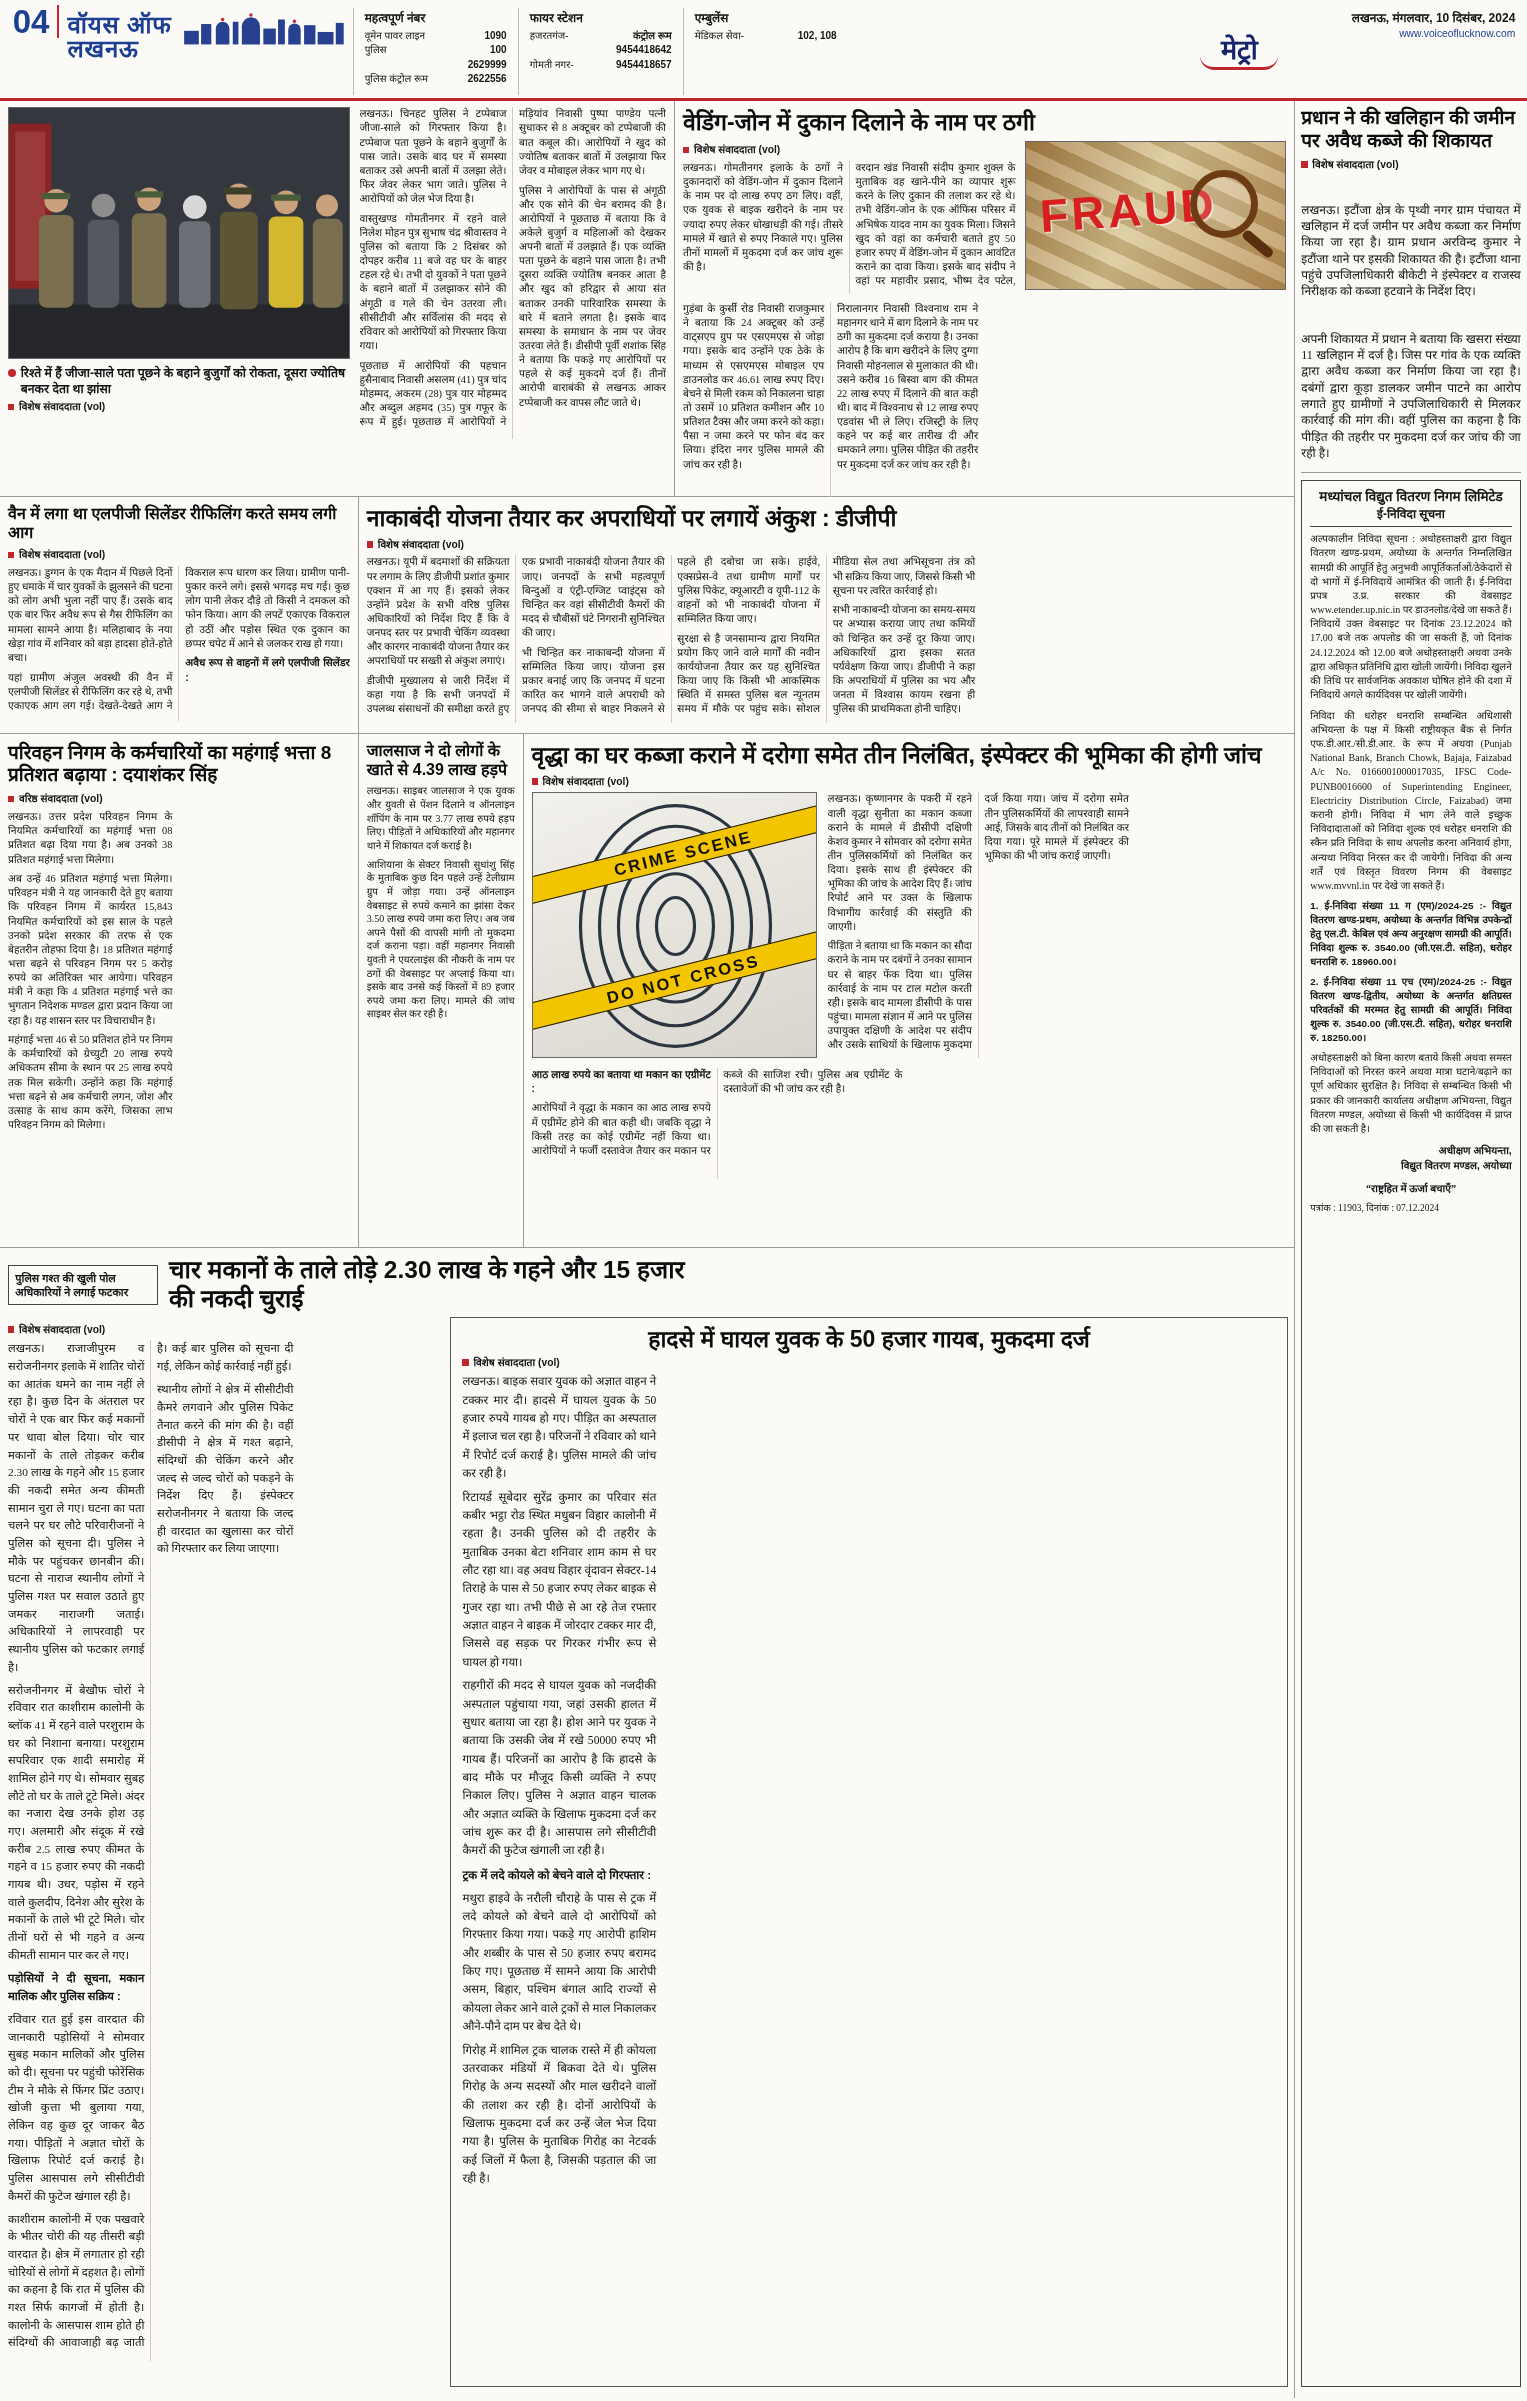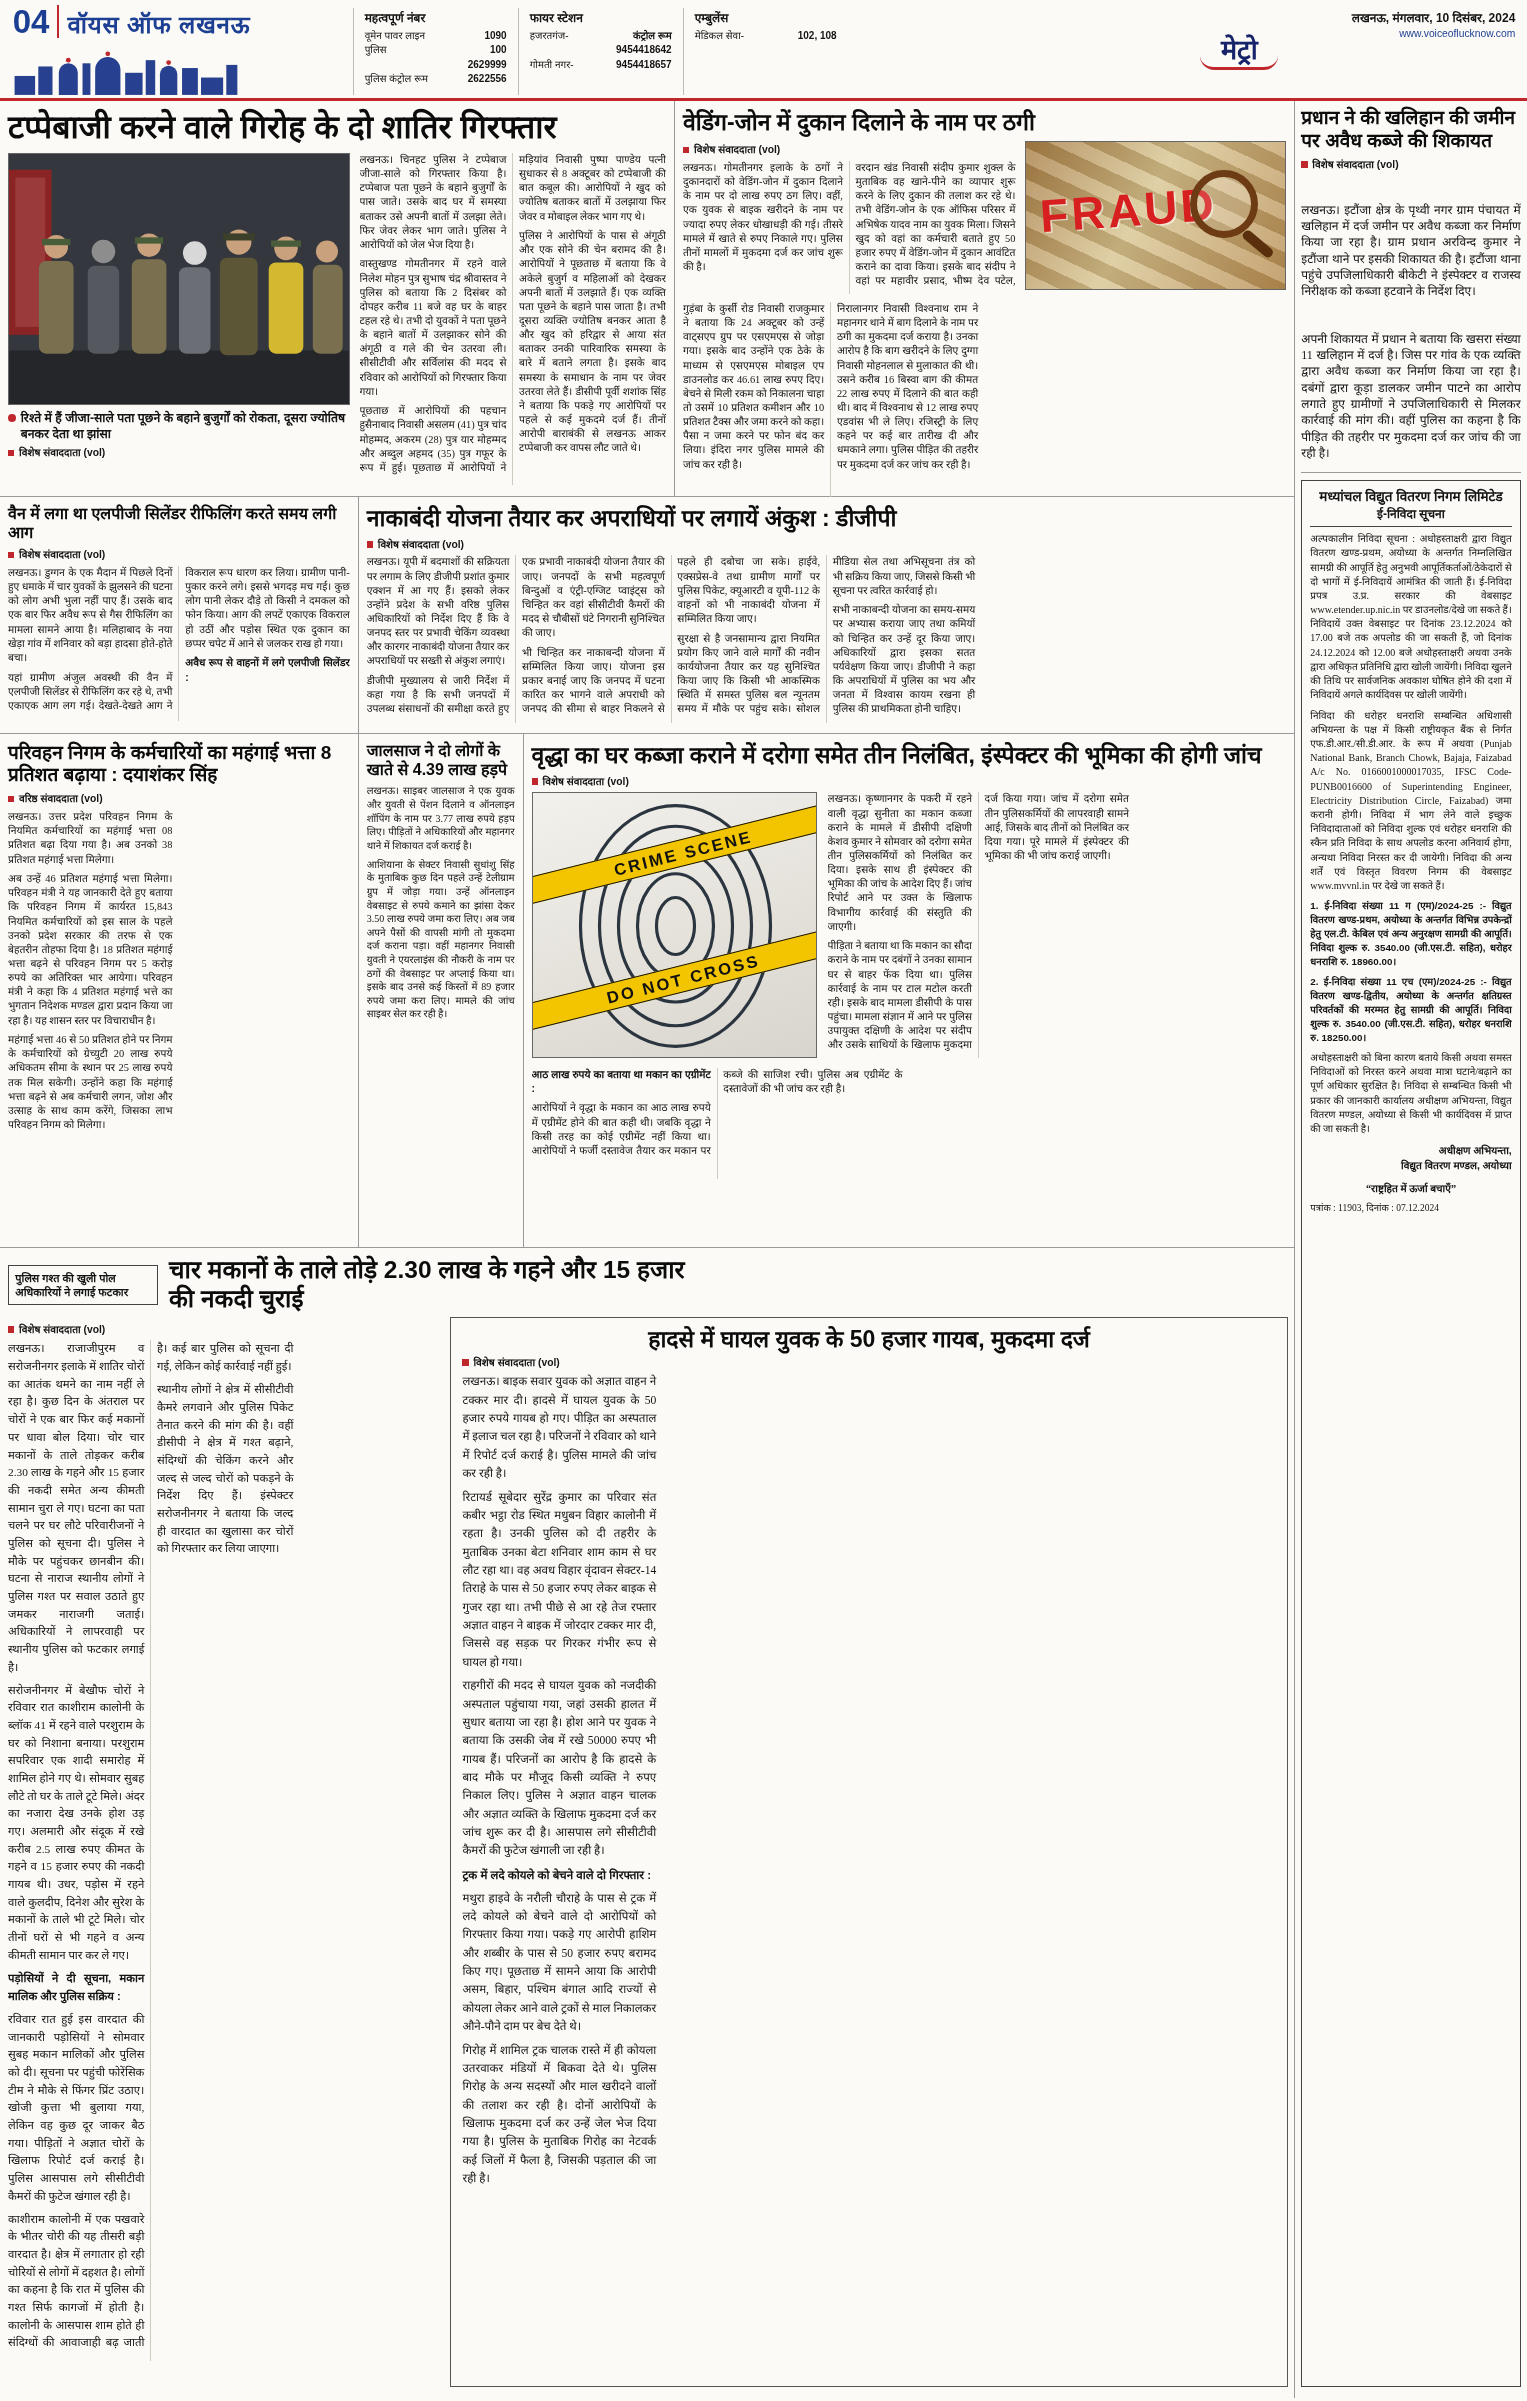--- a/index.html
+++ b/index.html
@@ -4,21 +4,21 @@
 <style>
   * { margin:0; padding:0; box-sizing:border-box; }
   body { background:#e9e6df; }
   .page{
     width:1528px; height:2401px; margin:0 auto; background:#fbfaf6;
     font-family:"Liberation Serif", serif; color:#141414; position:relative; overflow:hidden;
   }
   
   .masthead{ height:101px; display:flex; align-items:stretch; padding:4.7px 12.7px 3.2px 12.7px;
     border-bottom:3.2px solid #c0272d; }
-  .mh-left{ width:340px; display:flex; flex-direction:column; justify-content:space-between; }
+  .mh-left{ width:340px; display:flex; flex-direction:row; justify-content:space-between; }
   .mh-brandrow{ display:flex; align-items:baseline; gap:8px; font-family:"Liberation Sans",sans-serif; }
   .pgnum{ font-size:33px; font-weight:bold; color:#1d3f93; border-right:2.4px solid #c0272d; padding-right:8px; line-height:1; }
   .brand{ font-size:24px; font-weight:bold; color:#1d3f93; line-height:1; letter-spacing:0.8px; }
   .skyline{ width:237px; height:46px; }
   .mh-panels{ flex:1; display:flex; gap:0; padding-top:3.2px; }
   .panel{ padding:1.6px 11px; border-left:0.8px solid #bbb; font-family:"Liberation Sans",sans-serif; }
   .p-title{ font-weight:bold; font-size:12px; margin-bottom:2.4px; }
   .p-row{ display:flex; justify-content:space-between; gap:11px; font-size:10px; line-height:1.45; min-width:142px;}
   .p-row .v{ font-weight:bold; }
   .metro{ font-family:"Liberation Sans",sans-serif; font-weight:bold; font-size:27px; color:#17246b;
@@ -194,21 +194,20 @@
       <div class="website">www.voiceoflucknow.com</div>
     </div>
   </header>
 
   <div class="content">
 
     <div class="main-col">
 
       <div class="row row-a">
         <div class="sec tappe">
-          <h1 class="hl hl-xl">टप्पेबाजी करने वाले गिरोह के दो शातिर गिरफ्तार</h1>
           <div class="tappe-flex">
             <div class="tappe-left">
               <svg class="photo-police" viewBox="0 0 432 318" preserveAspectRatio="none" aria-hidden="true">
                 <rect width="432" height="318" fill="#34383e"></rect>
                 <rect y="250" width="432" height="68" fill="#24262a"></rect>
                 <rect x="0" y="20" width="54" height="210" fill="#8a2424"></rect>
                 <rect x="8" y="30" width="38" height="190" fill="#a94f4f" opacity="0.5"></rect>
 
                 <g>
                   <circle cx="60" cy="118" r="15" fill="#c9a27d"></circle>

